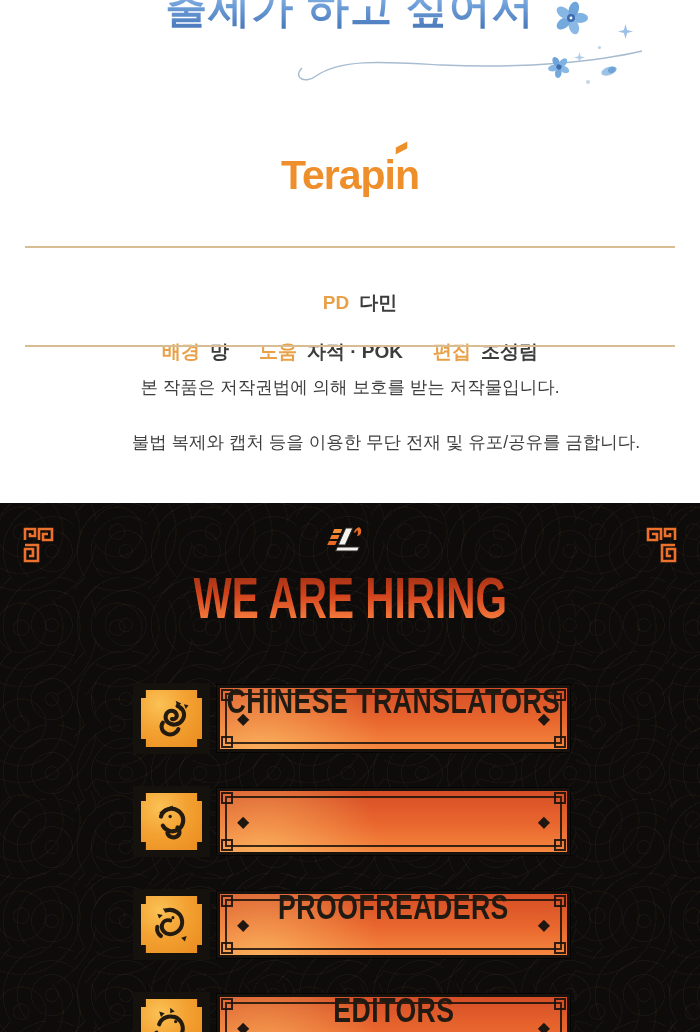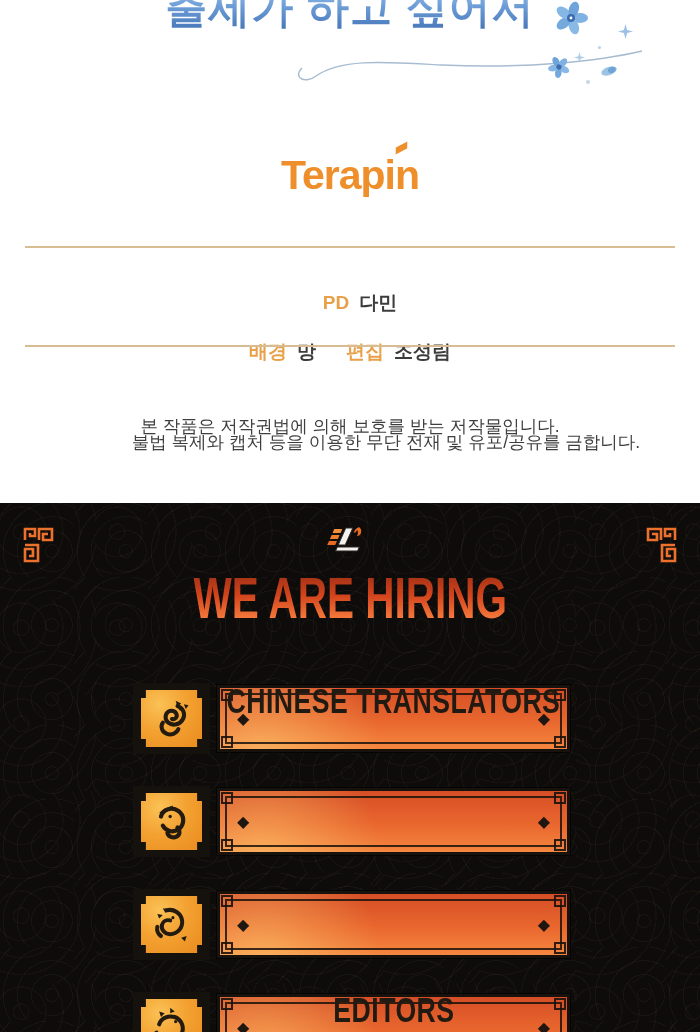--- a/index.html
+++ b/index.html
@@ -34,21 +34,21 @@
   .rule-1{top:246px;} .rule-2{top:345px;}
 
   .credit-line{position:absolute;left:0;width:700px;display:flex;justify-content:center;
       align-items:baseline;gap:30px;font-size:19px;font-weight:bold;color:#3c3c3c;}
   .credit-line-1{top:290px;padding-left:10px;} .credit-line-2{top:308px;margin-top:31px;}
   .credit-group{display:flex;gap:10px;align-items:baseline;}
   .credit-label{color:#e8a149;}
 
   .copy-line{position:absolute;left:0;width:700px;text-align:center;
       font-size:17.5px;color:#3e3e3e;}
-  .copy-line-1{top:414px;} .copy-line-2{top:430px;padding-left:36px;}
+  .copy-line-1{top:375px;} .copy-line-2{top:430px;padding-left:36px;}
 
   
   .hiring-panel{position:absolute;top:503px;left:0;width:700px;height:529px;overflow:hidden;
       background-color:#0d0c0a;
       background-image:
         repeating-radial-gradient(circle at 22% 30%, transparent 0 7px, rgba(255,140,60,0.045) 7px 8.5px, transparent 8.5px 17px),
         repeating-radial-gradient(circle at 70% 65%, transparent 0 6px, rgba(255,255,255,0.035) 6px 7px, transparent 7px 14px);
       background-size:96px 96px,74px 74px;}
   .ornament{position:absolute;top:24px;}
   .ornament-left{left:23px;}
@@ -147,20 +147,24 @@
         <span class="credit-label">PD</span>
         <span class="credit-value">다민</span>
       </div>
     </div>
     <div class="credit-line credit-line-2">
       <div class="credit-group">
         <span class="credit-label">배경</span>
         <span class="credit-value">망</span>
       </div>
       <div class="credit-group">
+        <span class="credit-label">도움</span>
+        <span class="credit-value">자적 · POK</span>
+      </div>
+      <div class="credit-group">
         <span class="credit-label">편집</span>
         <span class="credit-value">조성림</span>
       </div>
     </div>
 
     <div class="rule rule-2"></div>
 
     <div class="copy-line copy-line-1">본 작품은 저작권법에 의해 보호를 받는 저작물입니다.</div>
     <div class="copy-line copy-line-2">불법 복제와 캡처 등을 이용한 무단 전재 및 유포/공유를 금합니다.</div>
   </section>
@@ -269,20 +273,23 @@
         </div>
       </div>
       <div class="banner">
         <div class="inner-frame">
           <span class="corner corner-tl"></span>
           <span class="corner corner-tr"></span>
           <span class="corner corner-bl"></span>
           <span class="corner corner-br"></span>
         </div>
         <span class="diamond diamond-left">◆</span>
+        <div class="banner-label">
+          <span>PROOFREADERS</span>
+        </div>
         <span class="diamond diamond-right">◆</span>
       </div>
     </div>
 
     <div class="hire-row hire-row-3">
       <div class="badge-frame">
         <div class="badge">
           <svg width="44" height="44" viewBox="0 0 48 48">
             <g fill="none" stroke="#241b10" stroke-width="4.4" stroke-linecap="round">
               <path d="M10 20 c2 -7 10 -10 17 -8 c8 3 11 12 7 19 c-4 6 -12 7 -17 2"></path>

